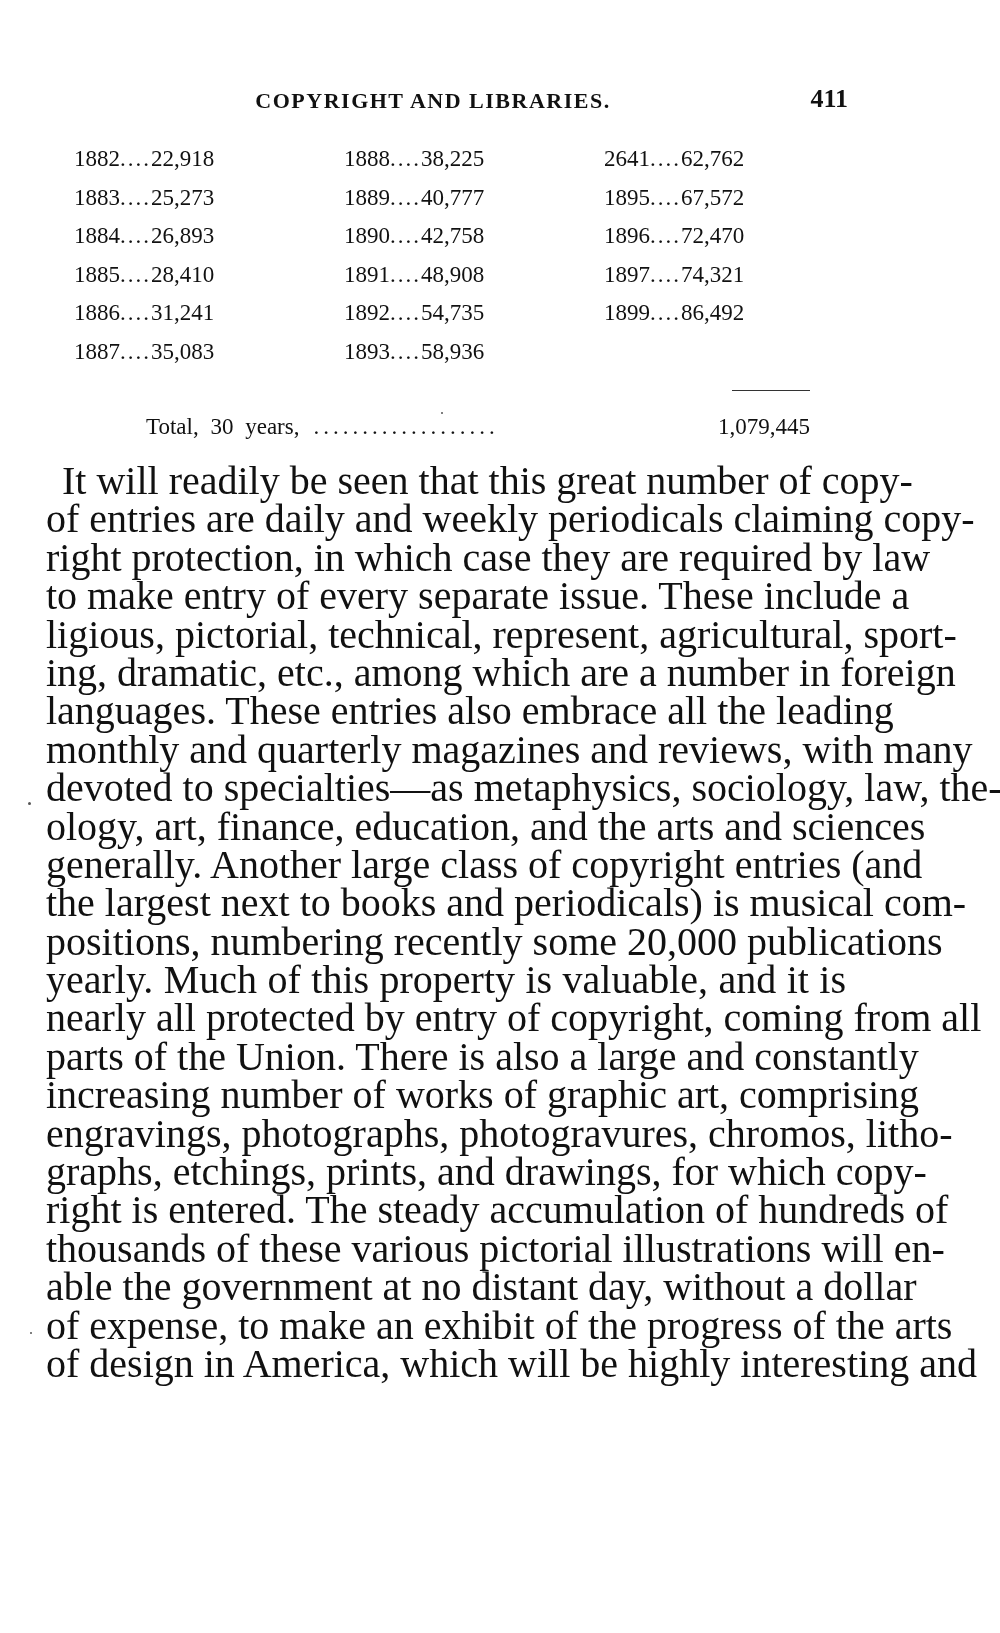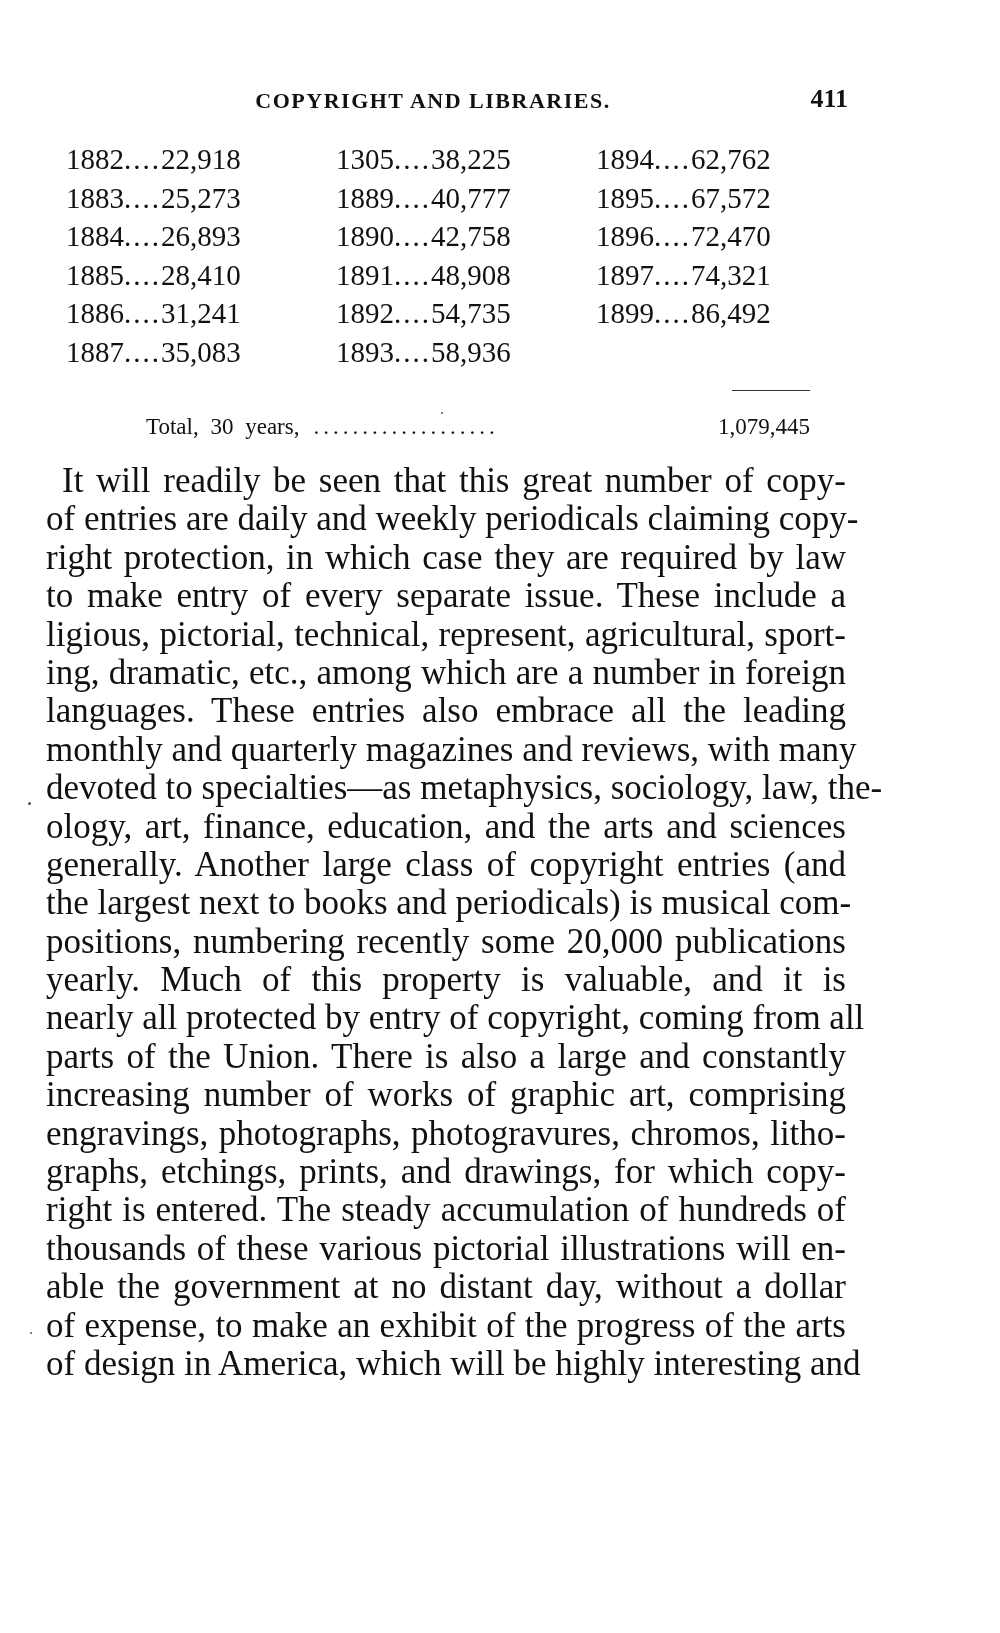--- a/index.html
+++ b/index.html
@@ -55,24 +55,25 @@
   }
   .stats-col {
     position: absolute;
     top: 0;
   }
   .stats-col.c0 { left: 0; }
   .stats-col.c1 { left: 270px; }
   .stats-col.c2 { left: 530px; }
   .stats-row {
     font-family: "Liberation Serif", serif;
-    font-size: 29px;
+    font-size: 23px;
     line-height: 38.5px;
     white-space: nowrap;
     height: 38.5px;
+    margin-left: 8px;
   }
   .stats-row .year {}
   .stats-row .dots { letter-spacing: 2px; }
   .rule {
     position: absolute;
     top: 390px;
     left: 732px;
     width: 78px;
     height: 0;
     border-top: 1.5px solid #333;
@@ -94,21 +95,21 @@
     letter-spacing: 4px;
     padding-left: 14px;
   }
   .total-line .total-value {}
   .body-text {
     position: absolute;
     top: 462px;
     left: 46px;
     width: 800px;
     font-family: "Liberation Serif", serif;
-    font-size: 35px;
+    font-size: 40px;
     line-height: 38.4px;
   }
   .body-line {
     display: block;
     white-space: nowrap;
     text-align: justify;
     text-align-last: justify;
     height: 38.4px;
   }
   .body-line.indent { padding-left: 16px; }
@@ -134,29 +135,29 @@
   <div class="stats-table">
     <div class="stats-col c0">
       <div class="stats-row"><span class="year">1882</span><span class="dots">....</span><span class="count">22,918</span></div>
       <div class="stats-row"><span class="year">1883</span><span class="dots">....</span><span class="count">25,273</span></div>
       <div class="stats-row"><span class="year">1884</span><span class="dots">....</span><span class="count">26,893</span></div>
       <div class="stats-row"><span class="year">1885</span><span class="dots">....</span><span class="count">28,410</span></div>
       <div class="stats-row"><span class="year">1886</span><span class="dots">....</span><span class="count">31,241</span></div>
       <div class="stats-row"><span class="year">1887</span><span class="dots">....</span><span class="count">35,083</span></div>
     </div>
     <div class="stats-col c1">
-      <div class="stats-row"><span class="year">1305</span><span class="dots">....</span><span class="count">38,225</span></div>
+      <div class="stats-row"><span class="year">1888</span><span class="dots">....</span><span class="count">38,225</span></div>
       <div class="stats-row"><span class="year">1889</span><span class="dots">....</span><span class="count">40,777</span></div>
       <div class="stats-row"><span class="year">1890</span><span class="dots">....</span><span class="count">42,758</span></div>
       <div class="stats-row"><span class="year">1891</span><span class="dots">....</span><span class="count">48,908</span></div>
       <div class="stats-row"><span class="year">1892</span><span class="dots">....</span><span class="count">54,735</span></div>
       <div class="stats-row"><span class="year">1893</span><span class="dots">....</span><span class="count">58,936</span></div>
     </div>
     <div class="stats-col c2">
-      <div class="stats-row"><span class="year">1894</span><span class="dots">....</span><span class="count">62,762</span></div>
+      <div class="stats-row"><span class="year">2641</span><span class="dots">....</span><span class="count">62,762</span></div>
       <div class="stats-row"><span class="year">1895</span><span class="dots">....</span><span class="count">67,572</span></div>
       <div class="stats-row"><span class="year">1896</span><span class="dots">....</span><span class="count">72,470</span></div>
       <div class="stats-row"><span class="year">1897</span><span class="dots">....</span><span class="count">74,321</span></div>
       <div class="stats-row"><span class="year">1899</span><span class="dots">....</span><span class="count">86,492</span></div>
     </div>
   </div>
 
   <div class="rule"></div>
 
   <div class="total-line">

